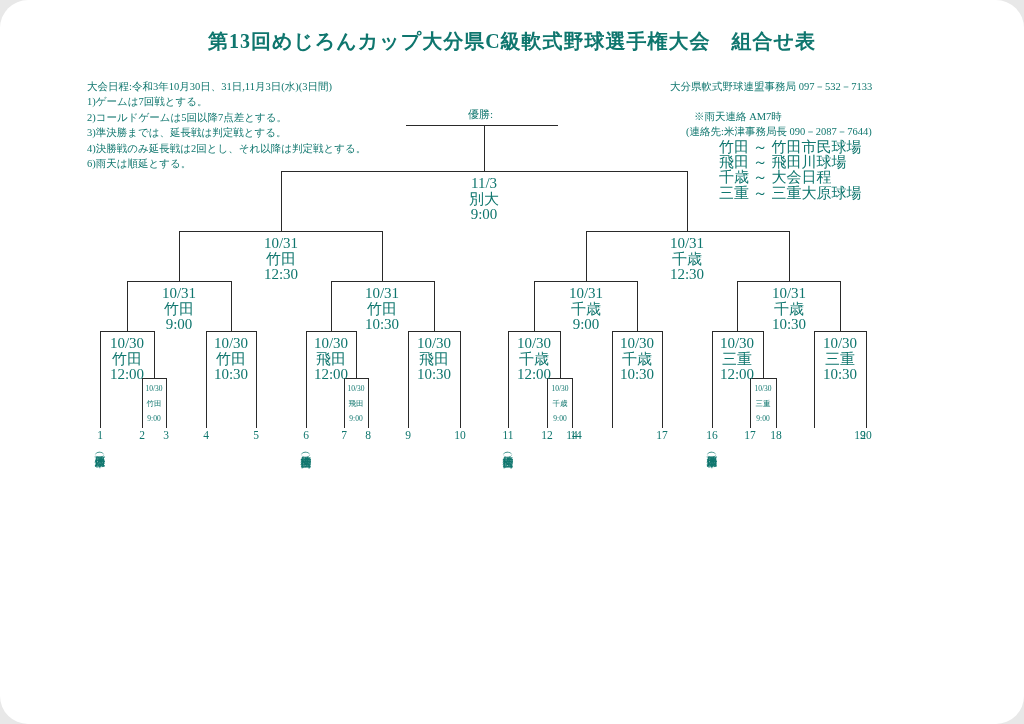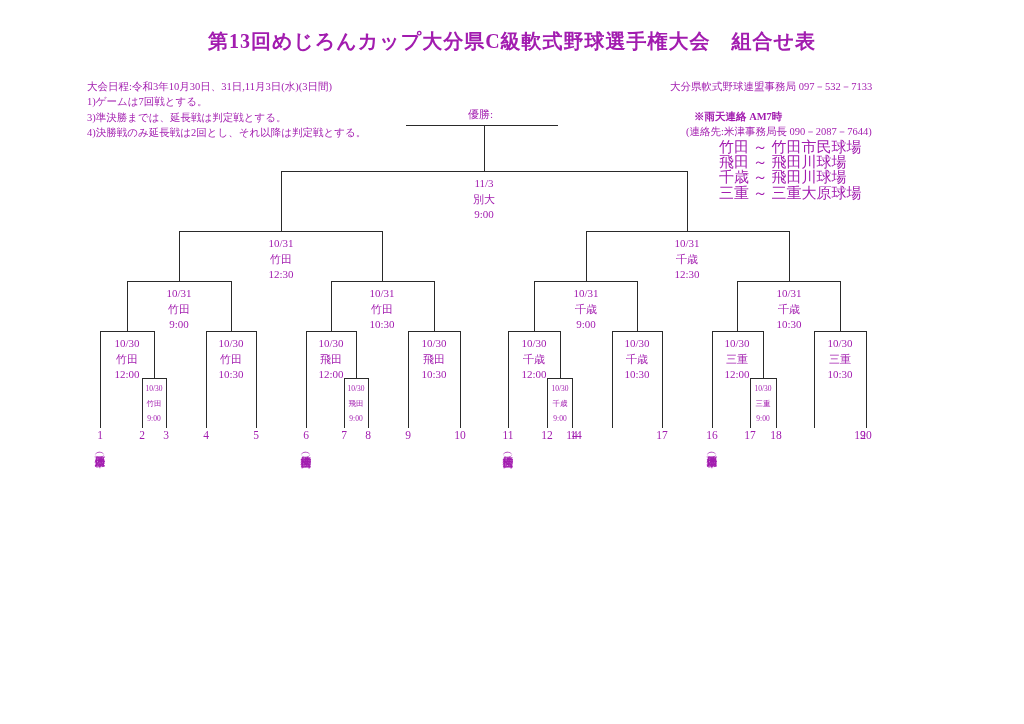--- a/index.html
+++ b/index.html
@@ -1,38 +1,39 @@
 <!DOCTYPE html>
 <html><head>
 <meta charset="utf-8">
 <style>
   html,body { margin:0; padding:0; background:#e8e8e8; }
   .page {
     position:relative; width:1024px; height:724px; margin:0 auto;
     background:#ffffff; overflow:hidden;
     font-family:"Liberation Serif","DejaVu Serif",serif;
-    color:#a21caf;
+    color:#0f766e;
+    border-radius:28px;
   }
   .title {
     position:absolute; left:0; top:28px; width:1024px;
     text-align:center; font-size:20px; font-weight:bold; letter-spacing:1px;
   }
   .rules {
     position:absolute; left:87px; top:79px;
     font-size:10.5px; line-height:15.4px; white-space:nowrap;
   }
   .hr-office { position:absolute; left:670px; top:80px; font-size:10.5px; white-space:nowrap; }
-  .hr-rain   { position:absolute; left:694px; top:110px; font-size:10.5px; white-space:nowrap;font-weight:bold; }
+  .hr-rain   { position:absolute; left:694px; top:110px; font-size:10.5px; white-space:nowrap; }
   .hr-contact{ position:absolute; left:686px; top:125px; font-size:10.5px; white-space:nowrap; }
   .hr-venues { position:absolute; left:719px; top:140px; font-size:15px; line-height:15.2px; white-space:nowrap; }
   .champion-label { position:absolute; left:468px; top:107px; font-size:11px; }
   svg.bracket { position:absolute; left:0; top:0; pointer-events:none; }
   .mlabel {
     position:absolute; width:64px; transform:translateX(-50%);
-    text-align:center; font-size:11px; line-height:15.6px; white-space:nowrap;
+    text-align:center; font-size:15px; line-height:15.6px; white-space:nowrap;
   }
   .plabel {
     position:absolute; width:30px; transform:translateX(-50%);
     text-align:center; font-size:7.5px; line-height:15px; white-space:nowrap;
   }
   .seed {
     position:absolute; top:429px; width:24px; transform:translateX(-50%);
     text-align:center; font-size:11.5px;
   }
   .vnote {
@@ -44,31 +45,33 @@
 </head>
 <body>
 
 <div class="page">
 
   <div class="title">第13回めじろんカップ大分県C級軟式野球選手権大会　組合せ表</div>
 
   <div class="rules">
     <div>大会日程:令和3年10月30日、31日,11月3日(水)(3日間)</div>
     <div>1)ゲームは7回戦とする。</div>
+    <div>2)コールドゲームは5回以降7点差とする。</div>
     <div>3)準決勝までは、延長戦は判定戦とする。</div>
     <div>4)決勝戦のみ延長戦は2回とし、それ以降は判定戦とする。</div>
+    <div>6)雨天は順延とする。</div>
   </div>
 
   <div class="hr-office">大分県軟式野球連盟事務局  097－532－7133</div>
   <div class="hr-rain">※雨天連絡  AM7時</div>
   <div class="hr-contact">(連絡先:米津事務局長  090－2087－7644)</div>
   <div class="hr-venues">
     <div>竹田 ～ 竹田市民球場</div>
     <div>飛田 ～ 飛田川球場</div>
-    <div>千歳 ～ 飛田川球場</div>
+    <div>千歳 ～ 大会日程</div>
     <div>三重 ～ 三重大原球場</div>
   </div>
 
   <div class="champion-label">優勝:</div>
 
   <svg class="bracket" width="1024" height="724" viewBox="0 0 1024 724" stroke="#2a2a2a" stroke-width="1" fill="none" shape-rendering="crispEdges">
     <path d="M406 125 H558 M484 125 V171"></path>
     <path d="M281 171 H687 M281 171 V231 M687 171 V231"></path>
     <path d="M179 231 H382 M179 231 V281 M382 231 V281 M586 231 H789 M586 231 V281 M789 231 V281"></path>
     <path d="M127 281 H231 M127 281 V331 M231 281 V331 M331 281 H434 M331 281 V331 M434 281 V331 M534 281 H637 M534 281 V331 M637 281 V331 M737 281 H840 M737 281 V331 M840 281 V331"></path>

